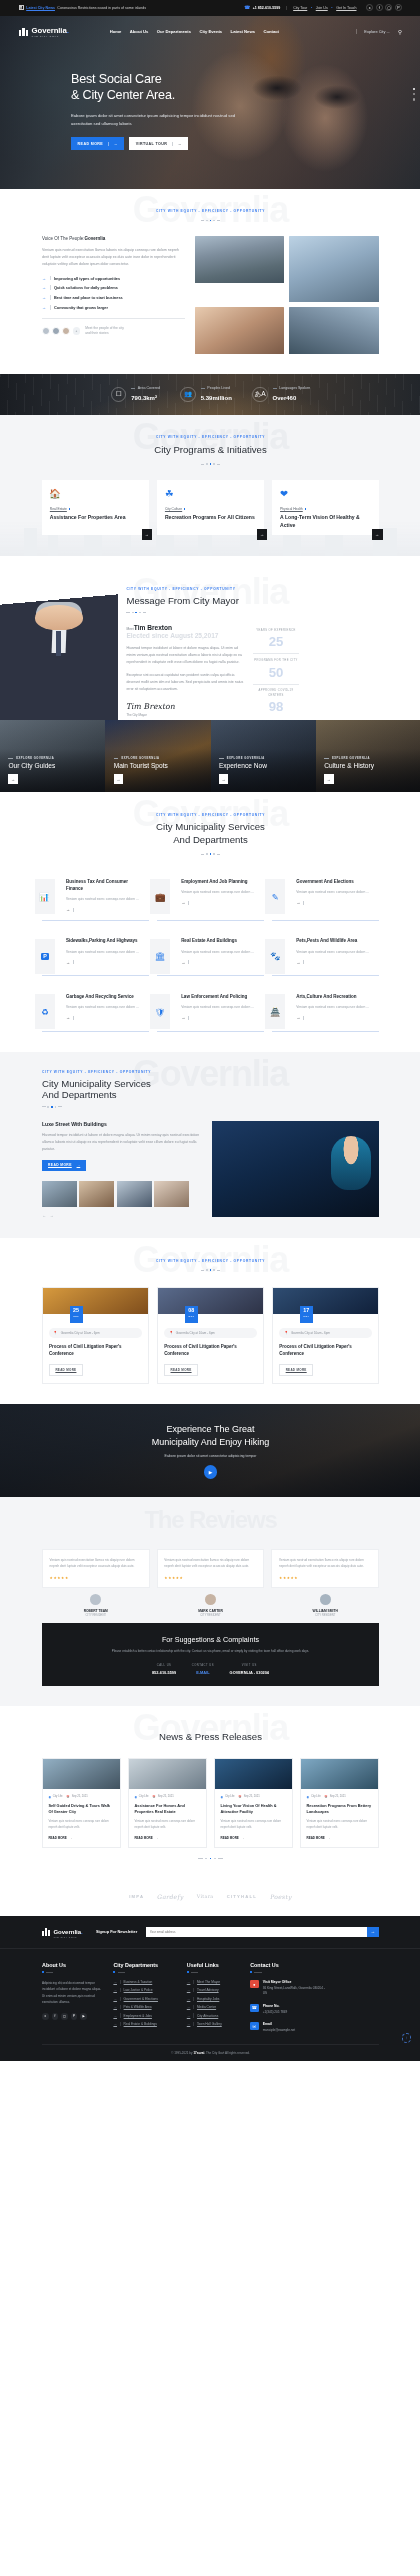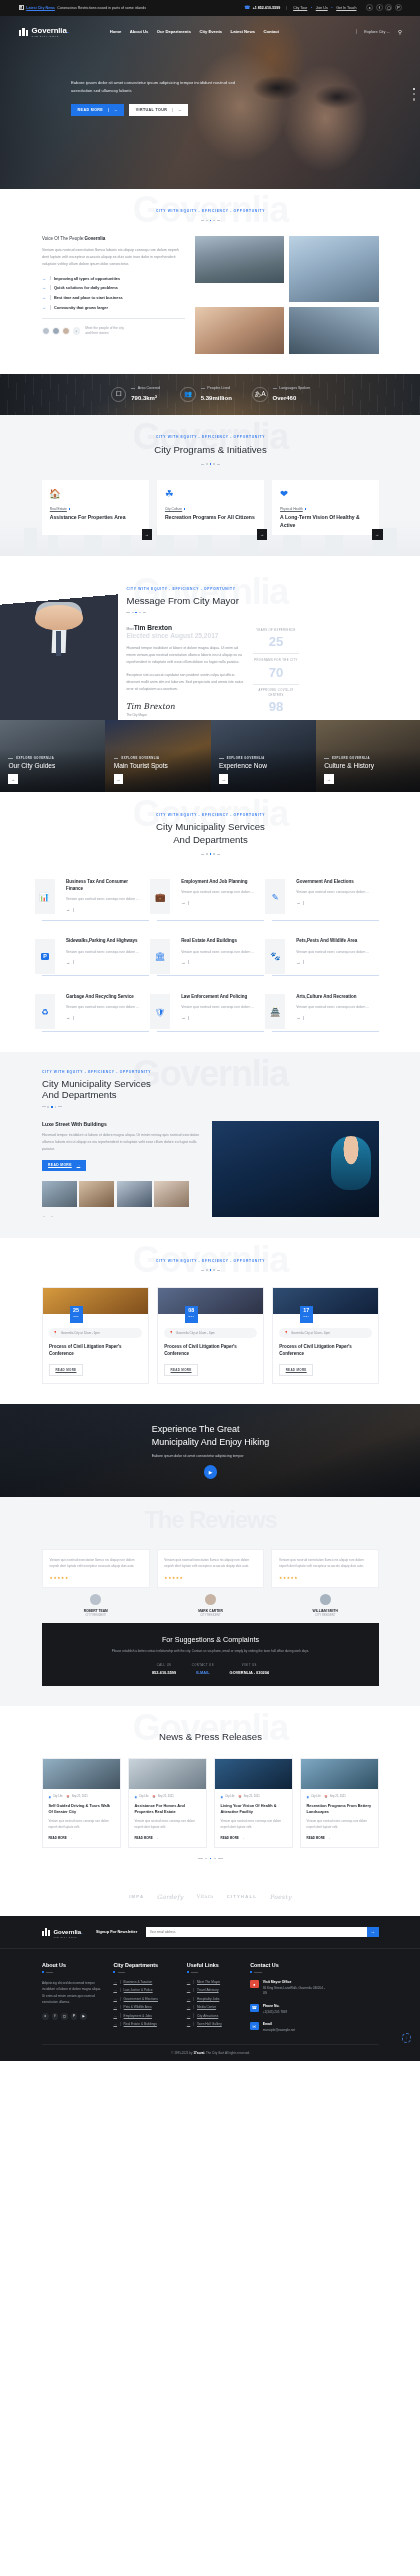--- a/index.html
+++ b/index.html
@@ -279,21 +279,21 @@
   .ev-m{font-size:2.4px;letter-spacing:0.3px;margin-top:1.2px;}
   .ev-meta{margin:13.2px 6px 0;background:#f4f5f7;border-radius:6px;padding:3px 4.8px;font-size:3px;color:#8b9199;display:flex;align-items:center;gap:2.4px;}
   .ev-meta .pin{color:#1e74e8;font-size:3.6px;}
   .ev-h{font-size:4.5px;font-weight:bold;color:#22272e;line-height:1.6;margin:5.4px 6px 0;}
   .ev-btn{display:inline-block;margin:6.6px 6px 0;border:0.6px solid #e2e5e9;color:#4a5059;font-size:3px;font-weight:bold;letter-spacing:0.3px;padding:3px 5.4px;}
 
   
   .cta{height:93px;position:relative;display:flex;align-items:center;justify-content:center;overflow:hidden;
     background:linear-gradient(160deg,#2a3340 0%,#39424e 35%,#6d5d4c 70%,#181c22 100%);}
   .cta:before{content:"";position:absolute;inset:0;background:linear-gradient(to bottom,rgba(12,15,20,.55),rgba(12,15,20,.85));}
-  .cta-in{position:relative;z-index:3;}
+  .cta-in{position:relative;z-index:3;text-align:center;}
   .cta-h{color:#fff;font-size:9px;line-height:1.45;font-weight:400;}
   .cta-p{color:#c9ced4;font-size:3.5px;margin-top:4.8px;}
   .cta-play{width:13.2px;height:13.2px;border-radius:50%;background:#1e74e8;color:#fff;display:flex;align-items:center;justify-content:center;margin:7.2px auto 0;font-size:4.8px;}
 
   
   .rv-row{display:flex;gap:7.2px;margin-top:13.2px;position:relative;z-index:3;}
   .rv-card{flex:1;background:#fff;border:0.6px solid #edeff2;padding:7.2px 6.6px;}
   .rv-p{font-size:3.1px;color:#9aa1a9;line-height:2;}
   .rv-stars{color:#f0a020;font-size:3.6px;margin-top:6px;letter-spacing:0.6px;}
   .rv-people{display:flex;gap:7.2px;margin-top:6px;}
@@ -433,20 +433,24 @@
         <a href="#">Latest News</a>
         <a href="#">Contact</a>
       </div>
       <div class="nav-right">
         <span class="explore">Explore City ...</span>
         <span class="search-ic">⚲</span>
       </div>
     </div>
 
     <div class="hero-body">
+      <div class="hero-h1">
+        <div>Best Social Care</div>
+        <div>&amp; City Center Area.</div>
+      </div>
       <div class="hero-p">Eabore ipsum dolor sit amet consectetur ipsum adipisicing tempor incididunt nostrud sed axercitation sed ullamcoy laboris</div>
       <div class="hero-btns">
         <a class="btn btn-primary" href="#">
           <span>READ MORE</span>
             <span class="bar">→</span>
         </a>
         <a class="btn btn-white" href="#">
           <span>VIRTUAL TOUR</span>
             <span class="bar">→</span>
         </a>
@@ -616,21 +620,21 @@
             <div class="sig">Tim Brexton</div>
             <div class="sig-sub">The City Mayor</div>
           </div>
           <div class="mayor-nums">
             <div class="num-block">
               <div class="num-lab">YEARS OF EXPERIENCE</div>
               <div class="num-val">25</div>
             </div>
             <div class="num-block">
               <div class="num-lab">PROGRAMS FOR THE CITY</div>
-              <div class="num-val">70</div>
+              <div class="num-val">50</div>
             </div>
             <div class="num-block">
               <div class="num-lab">APPROVED COVID-19 CENTERS</div>
               <div class="num-val">98</div>
             </div>
           </div>
         </div>
       </div>
     </div>
   </div>

